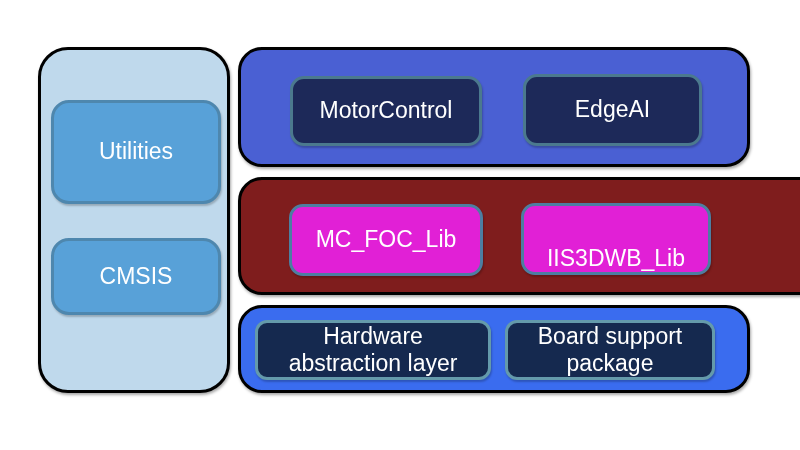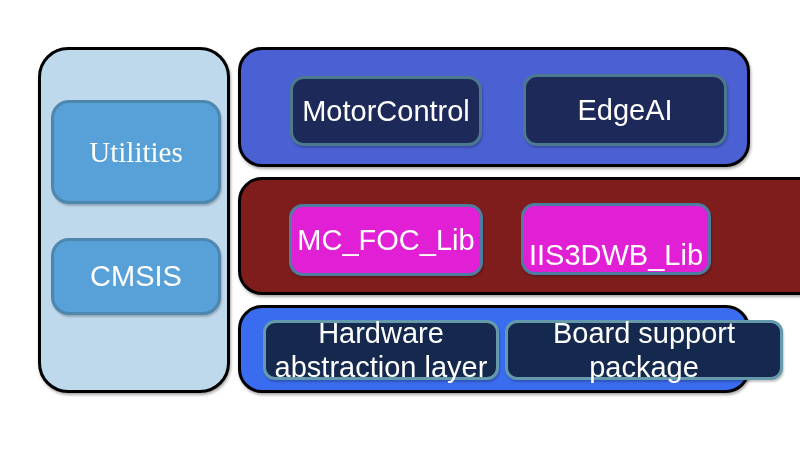--- a/index.html
+++ b/index.html
@@ -19,53 +19,53 @@
     box-shadow: 1px 2px 3px rgba(0,0,0,0.35);
   }
 
   .block {
     position: absolute;
     display: flex;
     align-items: center;
     justify-content: center;
     text-align: center;
     color: #ffffff;
-    font-size: 29px;
+    font-size: 23px;
     line-height: 1.18;
     white-space: pre-line;
     box-shadow: 1px 2px 2px rgba(0,0,0,0.22);
   }
 
   
   .group-side {
     left: 38px; top: 47px; width: 192px; height: 346px;
     background: #bfd9ec;
     border-radius: 30px;
   }
   .block-sky {
     background: #58a1d8;
     border: 3px solid #4e87ae;
     border-radius: 18px;
   }
-  .block-utilities { left: 10px; top: 50px;  width: 170px; height: 104px; font-family: Liberation Serif, serif; }
+  .block-utilities { left: 10px; top: 50px;  width: 170px; height: 104px; }
   .block-cmsis     { left: 10px; top: 188px; width: 170px; height: 77px; }
 
   
   .group-app {
     left: 238px; top: 47px; width: 512px; height: 120px;
     background: #4a60d3;
     border-radius: 24px;
   }
   .block-navy {
     background: #1d2959;
     border: 3px solid #4b798e;
     border-radius: 14px;
   }
   .block-motorcontrol { left: 49px;  top: 26px; width: 192px; height: 70px; }
-  .block-edgeai       { left: 282px; top: 24px; width: 204px; height: 72px; }
+  .block-edgeai       { left: 282px; top: 24px; width: 179px; height: 72px; }
 
   
   .group-lib {
     left: 238px; top: 177px; width: 588px; height: 118px;
     background: #7f1d1d;
     border-radius: 24px;
   }
   .block-magenta {
     background: #e120d6;
     border: 3px solid #4d7ea1;
@@ -78,22 +78,22 @@
   .group-hw {
     left: 238px; top: 305px; width: 512px; height: 88px;
     background: #3a6cef;
     border-radius: 24px;
   }
   .block-darknavy {
     background: #15294f;
     border: 3px solid #649aab;
     border-radius: 12px;
   }
-  .block-hal { left: 14px;  top: 12px; width: 236px; height: 60px; margin-left: 8px; }
-  .block-bsp { left: 264px; top: 12px; width: 278px; height: 60px; }
+  .block-hal { left: 14px;  top: 12px; width: 236px; height: 60px; }
+  .block-bsp { left: 264px; top: 12px; width: 210px; height: 60px; }
 </style>
 </head>
 <body>
 
 <div class="canvas">
 
   <div class="group group-side">
     <div class="block block-sky block-utilities">
       <span>Utilities</span>
     </div>

